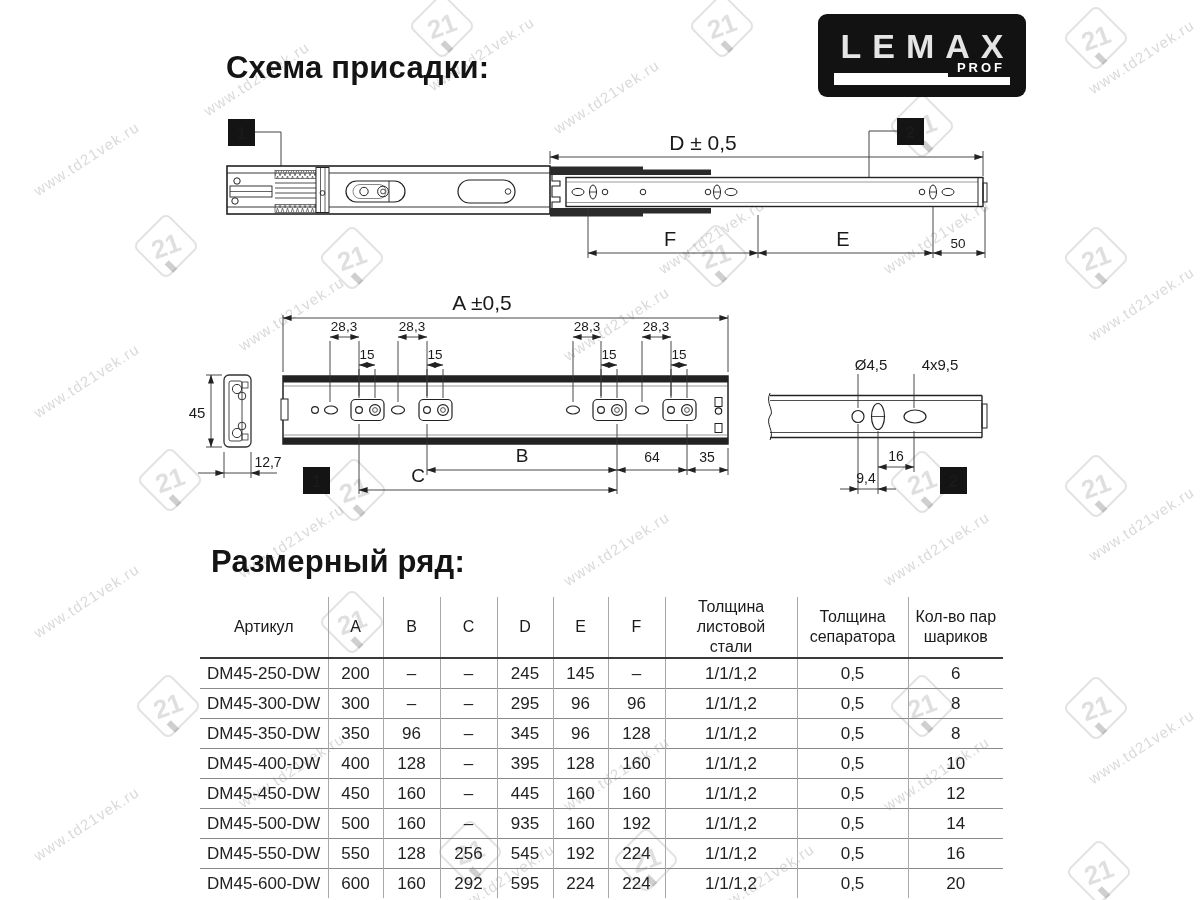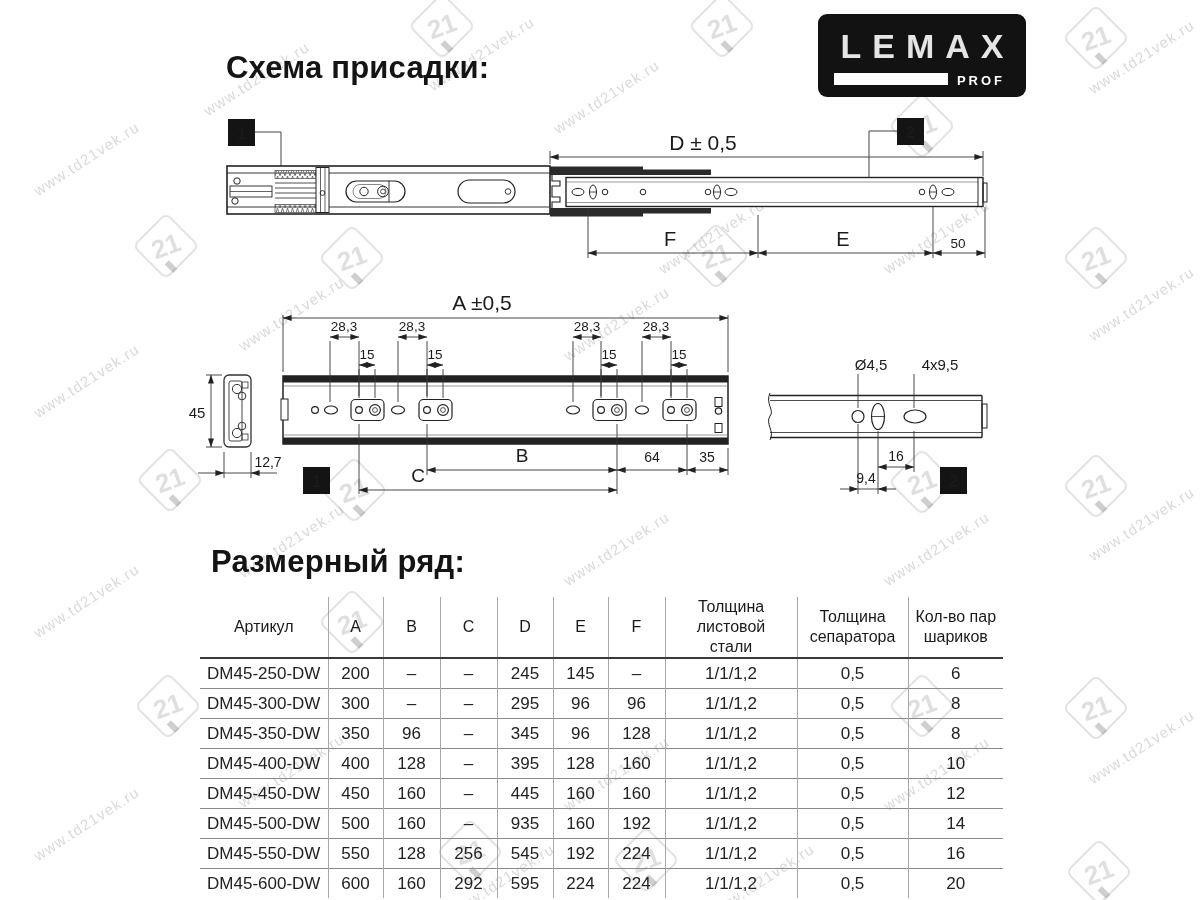--- a/index.html
+++ b/index.html
@@ -26,21 +26,21 @@
   .sec-title{position:absolute;font-size:31px;font-weight:bold;color:#141414;
              letter-spacing:.2px;z-index:2;}
   
   .logo{position:absolute;left:818px;top:14px;width:208px;height:83px;
         background:#121212;border-radius:9px;z-index:2;}
   .logo .brand{position:absolute;left:0;right:0;top:15px;text-align:center;
         color:#e5e5e5;font-size:34px;font-weight:bold;letter-spacing:11px;
         text-indent:11px;line-height:34px;}
   .logo .bar{position:absolute;left:16px;top:59px;width:176px;height:12px;
         background:#fff;}
-  .logo .prof{position:absolute;right:12px;top:57px;width:66px;height:19px;
+  .logo .prof{position:absolute;right:12px;top:44px;width:66px;height:19px;
         background:#121212;display:flex;align-items:center;justify-content:center;
         color:#fff;font-size:13px;font-weight:bold;letter-spacing:3px;}
   
   .size-table{position:absolute;left:200px;top:597px;z-index:2;
         border-collapse:collapse;table-layout:fixed;}
   .size-table th{font-weight:normal;font-size:16px;line-height:1.25;
         text-align:center;vertical-align:middle;height:60px;
         border-bottom:2px solid #3a3a3a;color:#1a1a1a;padding:0;}
   .size-table td{font-size:17px;text-align:center;vertical-align:middle;
         height:29px;color:#222;padding:0;}

